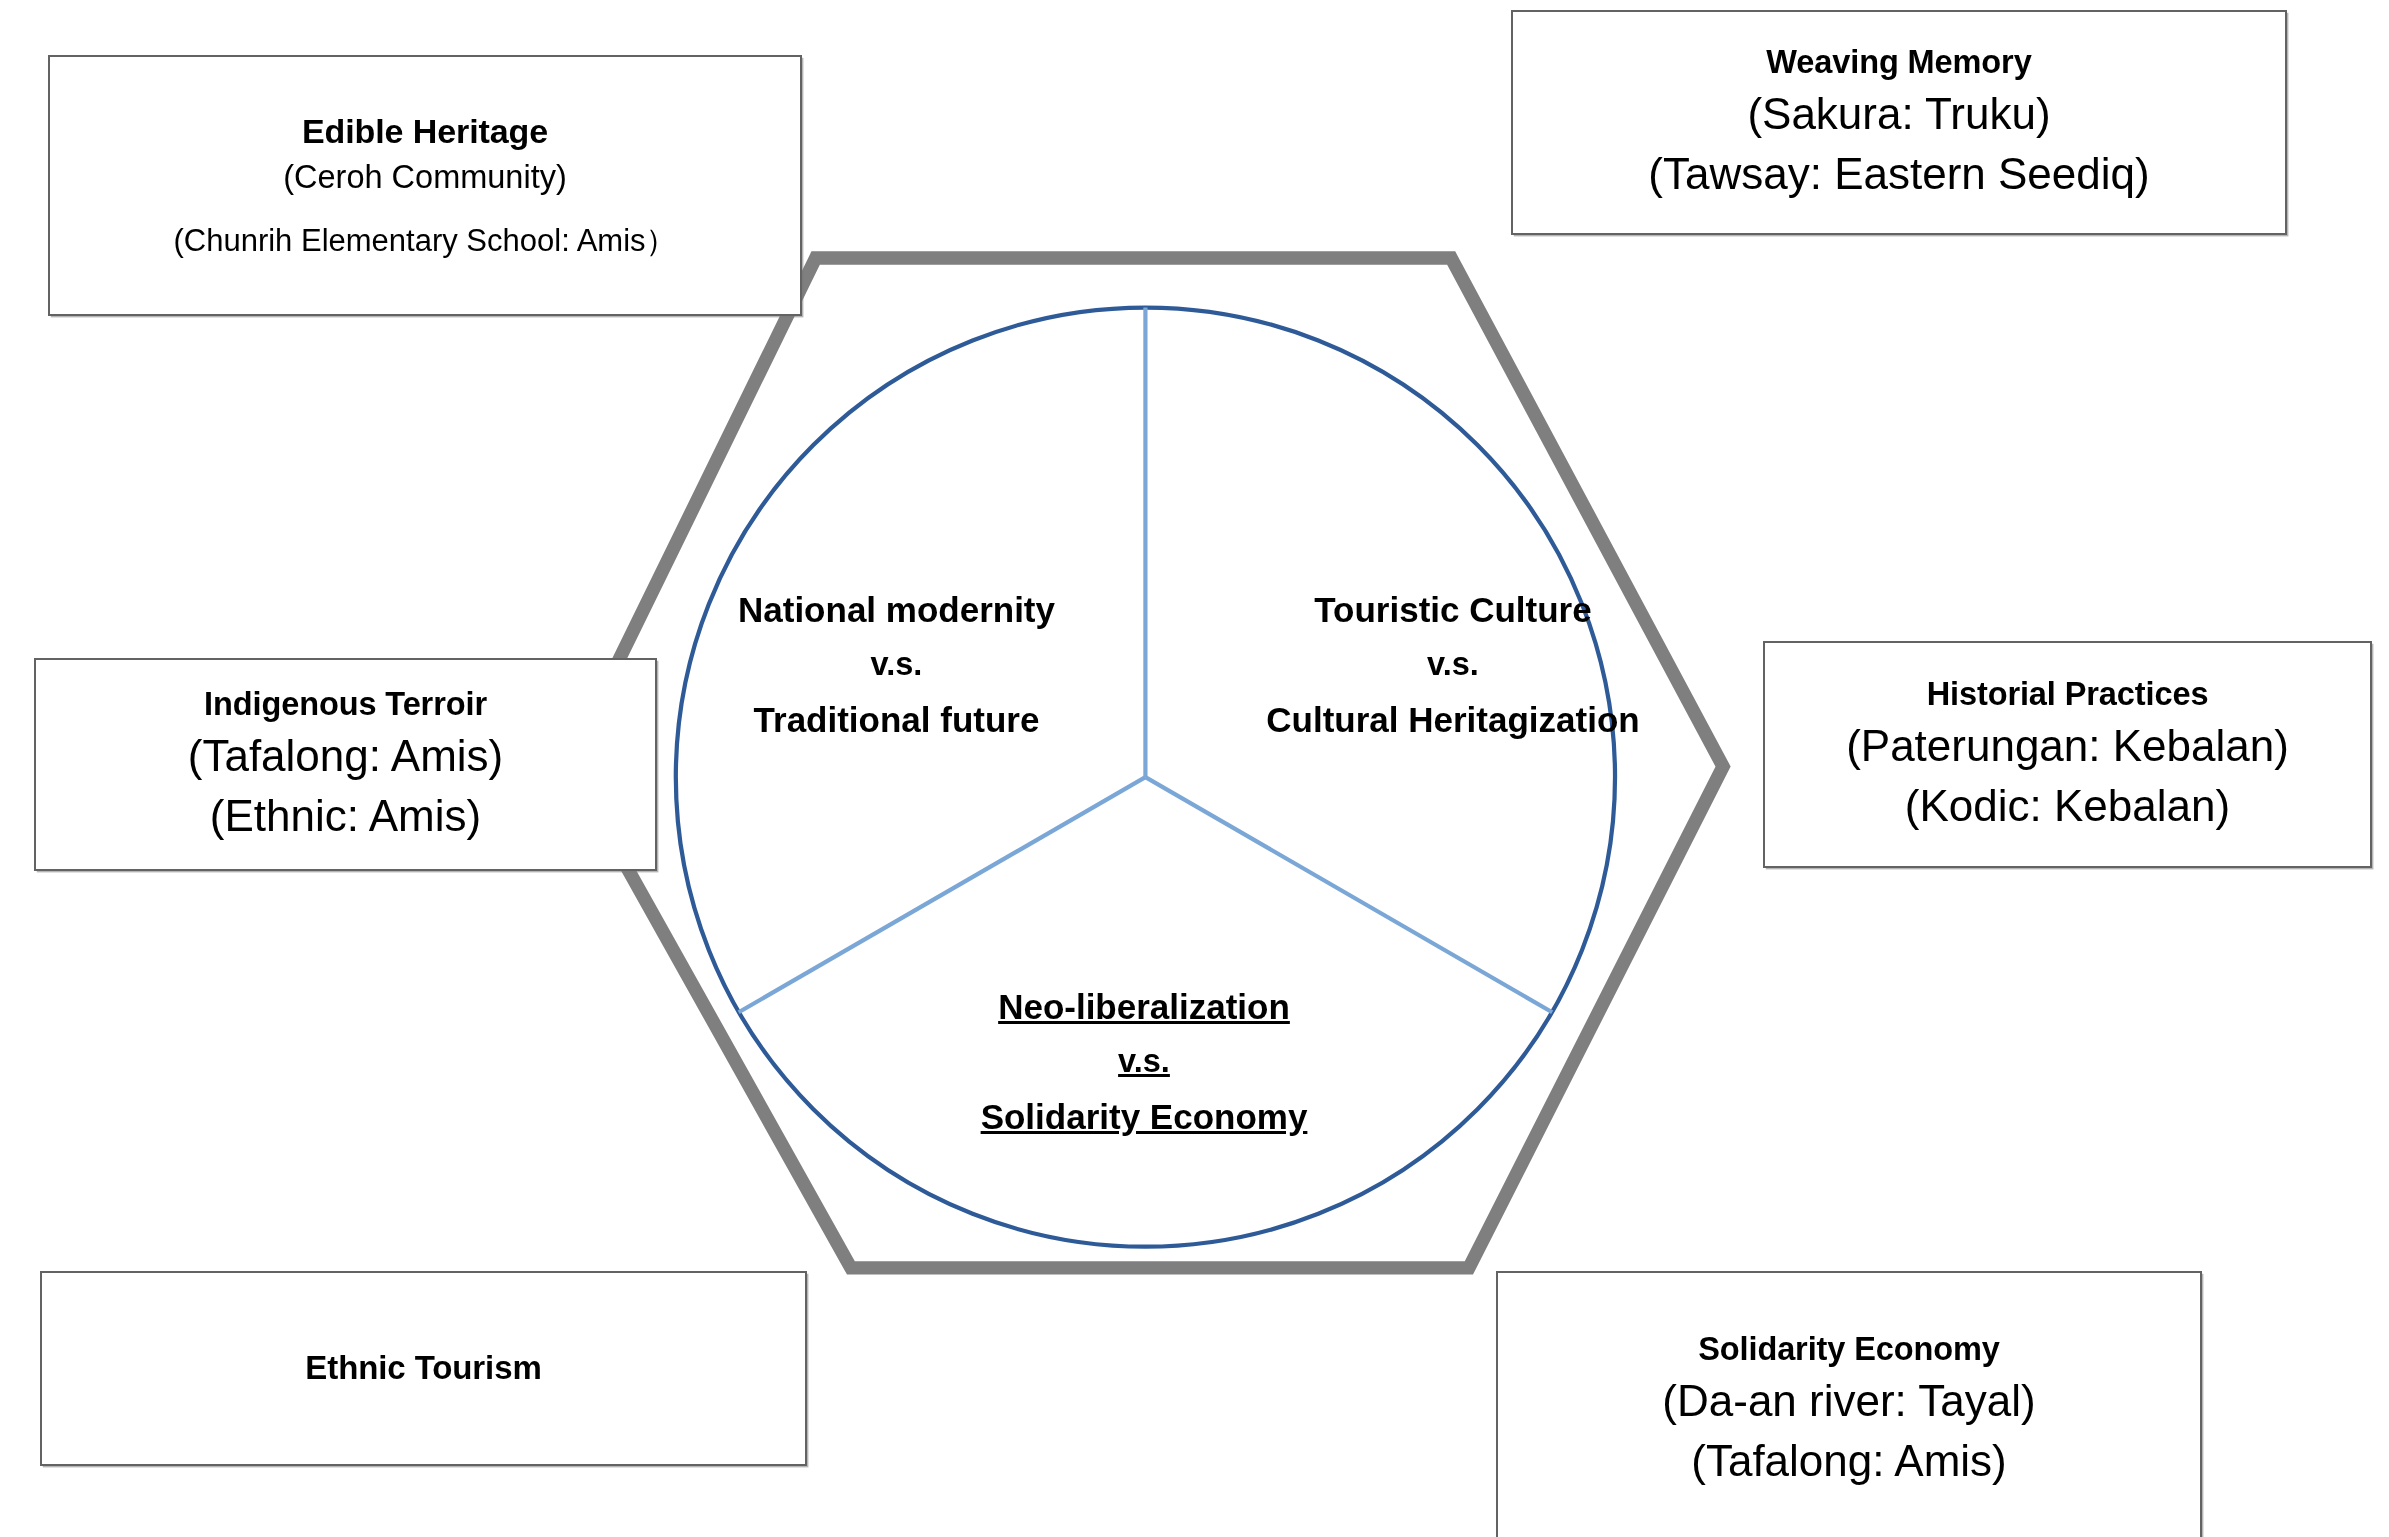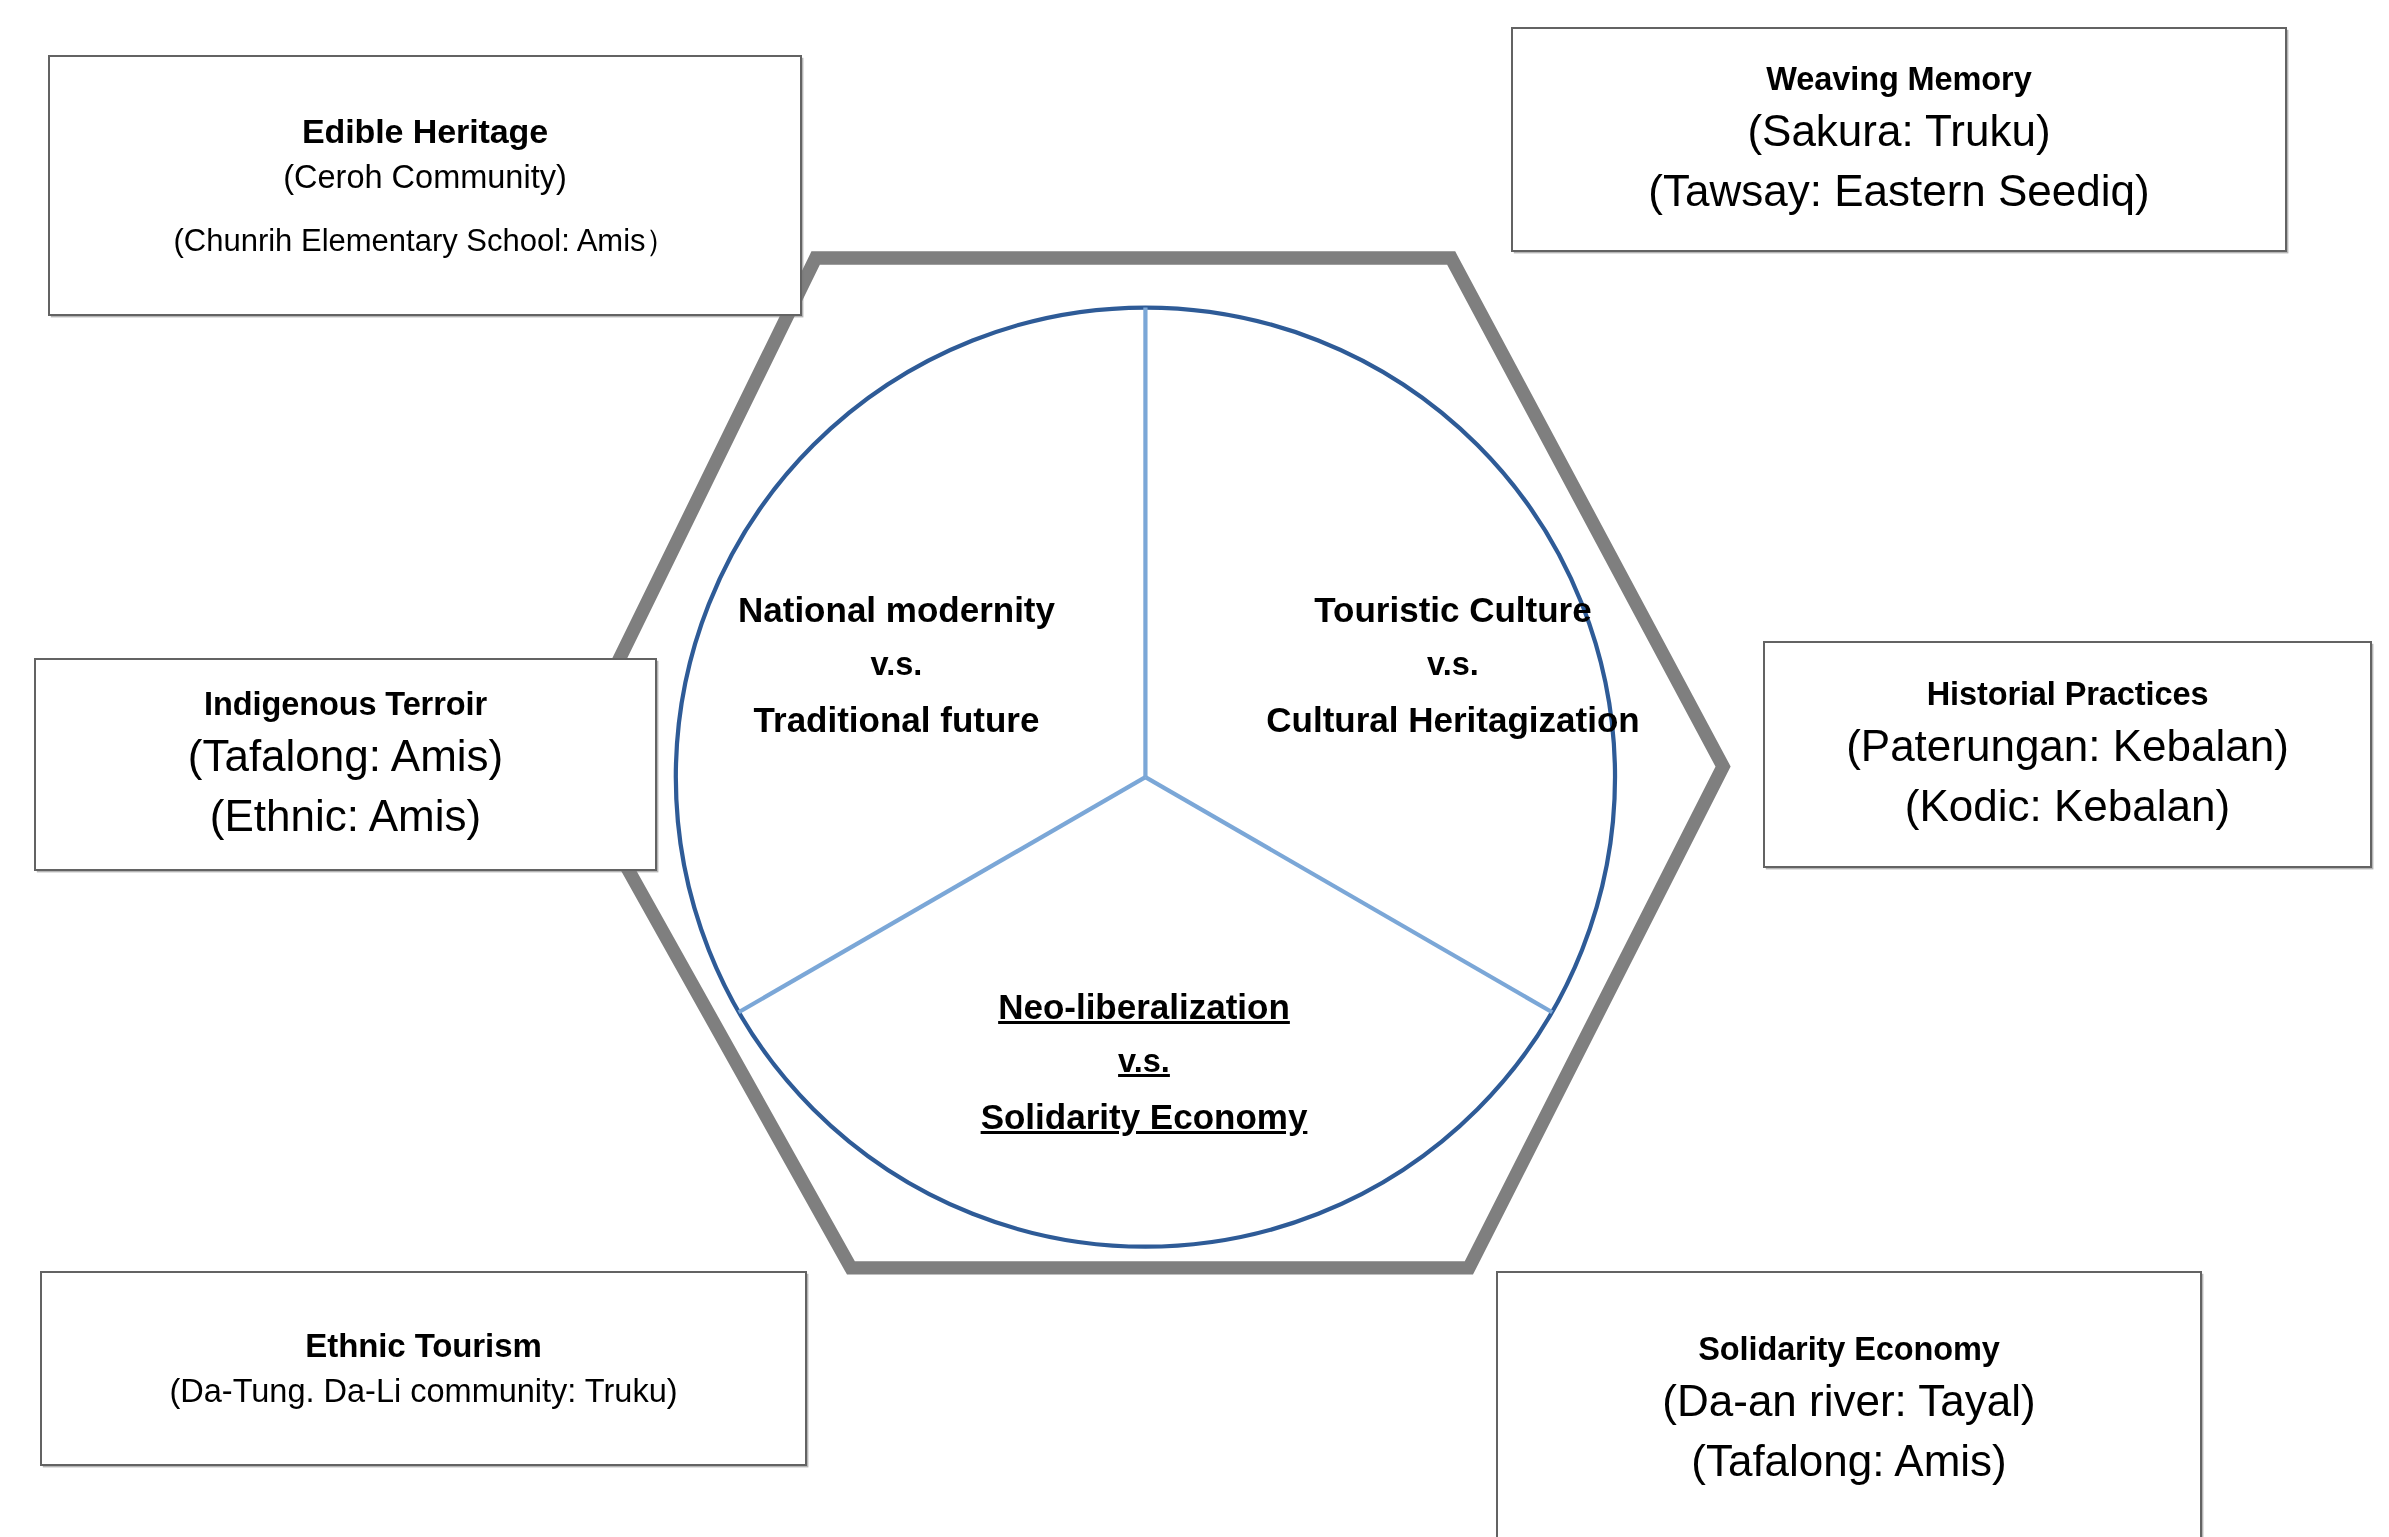--- a/index.html
+++ b/index.html
@@ -46,21 +46,21 @@
     font-size: 44px;
     line-height: 1.36;
     white-space: nowrap;
   }
   .label-box .gap-line {
     height: 21px;
   }
 
   
   #box-edible          { left: 48px;   top: 55px;   width: 754px; height: 261px;  }
-  #box-weaving         { left: 1511px; top: 27px;   width: 776px; height: 225px;  }
+  #box-weaving         { left: 1511px; top: 10px;   width: 776px; height: 225px;  }
   #box-terroir         { left: 34px;   top: 658px;  width: 623px;  height: 213px;  }
   #box-historial       { left: 1763px; top: 641px;  width: 609px;  height: 227px; align-items: center;  }
   #box-ethnic          { left: 40px;   top: 1271px; width: 767px; height: 195px;  }
   #box-solidarity      { left: 1496px; top: 1271px; width: 706px; height: 277px;  }
 
   #box-edible .bx-title    { font-size: 34px; }
   #box-edible .bx-line     { font-size: 32.5px; }
   #box-edible .bx-line-3   { font-size: 31px; }
 
   #box-terroir .bx-title   { font-size: 32.5px; }
@@ -153,21 +153,20 @@
   </div>
 
   <div class="label-box" id="box-historial">
     <span class="bx-title">Historial Practices</span>
     <span class="bx-line">(Paterungan: Kebalan)</span>
     <span class="bx-line">(Kodic: Kebalan)</span>
   </div>
 
   <div class="label-box" id="box-ethnic">
     <span class="bx-title">Ethnic Tourism</span>
-    <span class="bx-line">(Da-Tung. Da-Li community: Truku)</span>
   </div>
 
   <div class="label-box" id="box-solidarity">
     <span class="bx-title">Solidarity Economy</span>
     <span class="bx-line">(Da-an river: Tayal)</span>
     <span class="bx-line">(Tafalong: Amis)</span>
   </div>
 
 </div>
 

